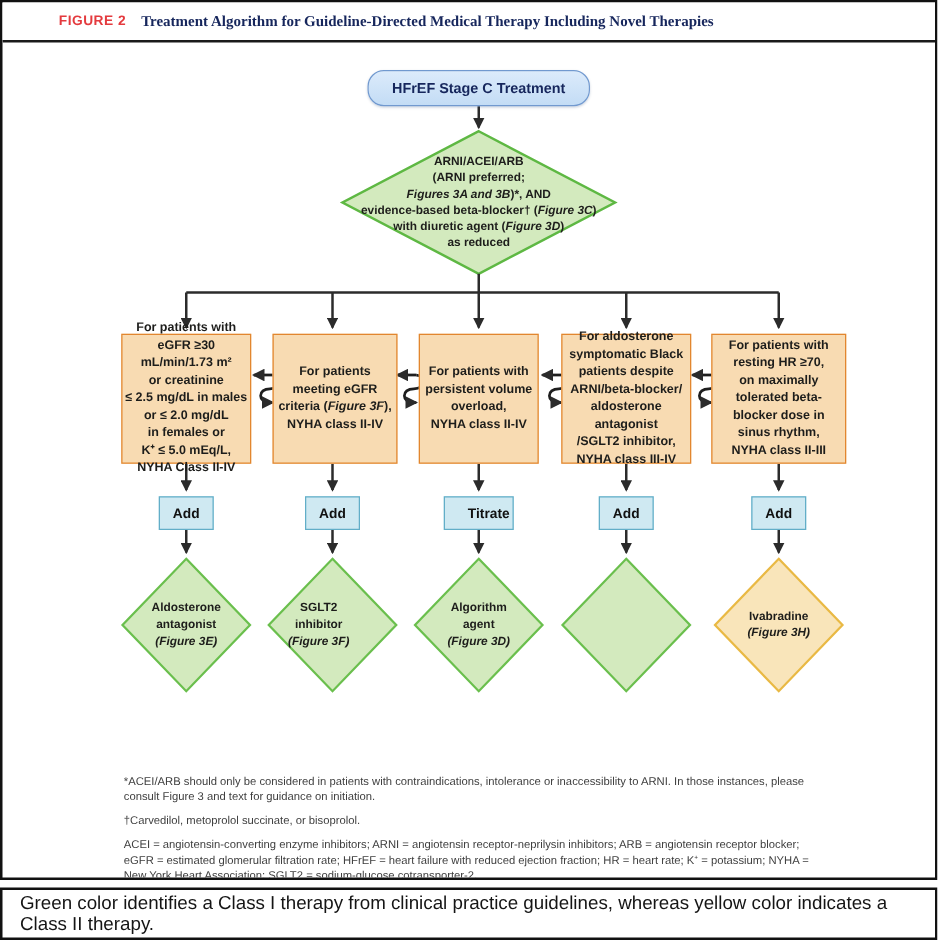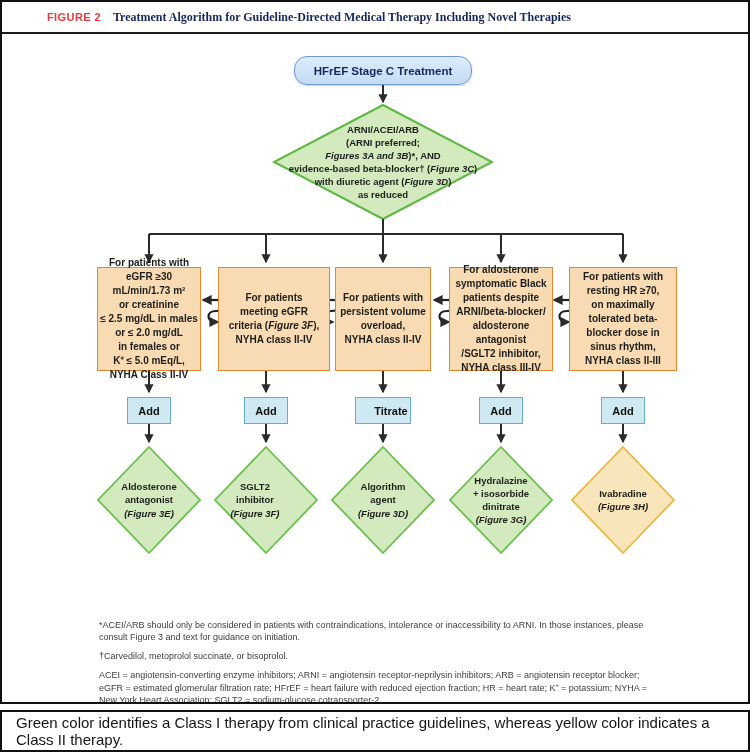--- a/index.html
+++ b/index.html
@@ -118,21 +118,21 @@
     <div class="node obox" style="left:95px;width:104px;">
         <div><span>For patients with</span></div>
         <div><span>eGFR ≥30 mL/min/1.73 m²</span></div>
         <div><span>or creatinine</span></div>
         <div><span>≤ 2.5 mg/dL in males</span></div>
         <div><span>or ≤ 2.0 mg/dL</span></div>
         <div><span>in females or</span></div>
         <div><span>K⁺ ≤ 5.0 mEq/L,</span></div>
         <div><span>NYHA Class II-IV</span></div>
       </div>
-    <div class="node obox" style="left:216px;width:112px;">
+    <div class="node obox" style="left:216px;width:100px;">
         <div><span>For patients</span></div>
         <div><span>meeting eGFR</span></div>
         <div><span>criteria (</span><span class="it">Figure 3F</span><span>),</span></div>
         <div><span>NYHA class II-IV</span></div>
       </div>
     <div class="node obox" style="left:333px;width:96px;">
         <div><span>For patients with</span></div>
         <div><span>persistent volume</span></div>
         <div><span>overload,</span></div>
         <div><span>NYHA class II-IV</span></div>
@@ -170,26 +170,20 @@
     <div class="node dtext therapy-text" style="left:200px;">
         <div><span>SGLT2</span></div>
         <div><span>inhibitor</span></div>
         <div><span class="it">(Figure 3F)</span></div>
       </div>
     <div class="node dtext therapy-text" style="left:328px;">
         <div><span>Algorithm</span></div>
         <div><span>agent</span></div>
         <div><span class="it">(Figure 3D)</span></div>
       </div>
-    <div class="node dtext therapy-text" style="left:446px;">
-        <div><span>Hydralazine</span></div>
-        <div><span>+ isosorbide</span></div>
-        <div><span>dinitrate</span></div>
-        <div><span class="it">(Figure 3G)</span></div>
-      </div>
     <div class="node dtext therapy-text" style="left:568px;">
         <div><span>Ivabradine</span></div>
         <div><span class="it">(Figure 3H)</span></div>
       </div>
 
   </div>
 
   <div class="footnotes">
     <p>*ACEI/ARB should only be considered in patients with contraindications, intolerance or inaccessibility to ARNI. In those instances, please consult Figure 3 and text for guidance on initiation.</p>
     <p>†Carvedilol, metoprolol succinate, or bisoprolol.</p>

